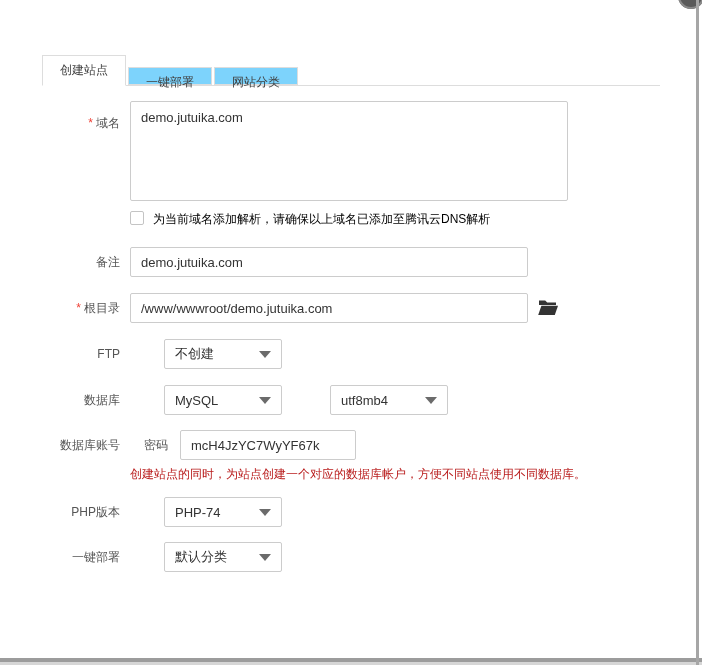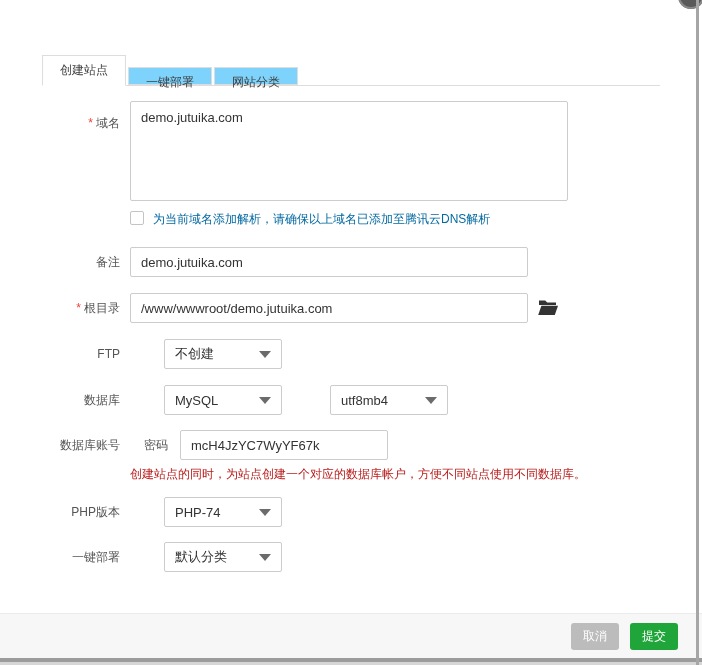--- a/index.html
+++ b/index.html
@@ -40,21 +40,21 @@
   textarea.txt-input { height:100px; width:438px; padding:7px 10px; resize:none; line-height:17px; }
 
   .sel { height:30px; width:118px; border:1px solid #ccc; border-radius:2px; background:#fff;
     display:flex; align-items:center; justify-content:space-between; padding:0 10px; cursor:pointer;margin-left:34px; }
   .sel .sel-text { font-size:13px; color:#333; }
   .caret { width:0; height:0; border-left:6px solid transparent; border-right:6px solid transparent;
     border-top:7px solid #6b6b6b; }
 
   .checkbox { width:14px; height:14px; border:1px solid #c4c4c4; border-radius:2px;
     background:#fff; margin-right:9px; flex:0 0 auto; cursor:pointer; }
-  .green-note { font-size:12px; color:#0369a1; line-height:16px; }
+  .green-note { font-size:12px; color:#000000; line-height:16px; }
   .gray-hint { font-size:12px; color:#b91c1c; line-height:16px; }
 
   .folder-btn { margin-left:10px; cursor:pointer; display:flex; align-items:center; }
 
   .row-domain   { top:101px; }
   .row-dnscheck { top:211px; }
   .row-note     { top:247px; }
   .row-root     { top:293px; }
   .row-ftp      { top:339px; }
   .row-db       { top:385px; }
@@ -151,21 +151,21 @@
         <span class="sel-text">utf8mb4</span>
         <span class="caret"></span>
       </div>
     </div>
   </div>
 
   <div class="row row-account">
     <div class="flabel">数据库账号</div>
     <div class="field">
       <span class="inline-label">密码</span>
-      <input class="txt-input" style="width: 208px;" value="mcH4JzYC7WyYF67k">
+      <input class="txt-input" style="width: 176px;" value="mcH4JzYC7WyYF67k">
     </div>
   </div>
 
   <div class="row row-dbhint">
     <div class="field">
       <div class="gray-hint">创建站点的同时，为站点创建一个对应的数据库帐户，方便不同站点使用不同数据库。</div>
     </div>
   </div>
 
   <div class="row row-php">
@@ -181,21 +181,17 @@
   <div class="row row-cat">
     <div class="flabel">一键部署</div>
     <div class="field">
       <div class="sel">
         <span class="sel-text">默认分类</span>
         <span class="caret"></span>
       </div>
     </div>
   </div>
 
-  <div class="dlg-footer">
-    <button class="btn btn-cancel">取消</button>
-    <button class="btn btn-submit">提交</button>
-  </div>
   <div class="bottom-strip-dark"></div>
   <div class="bottom-strip-light"></div>
 
   <div class="scrollbar"></div>
 </div>
 
 </body></html>

